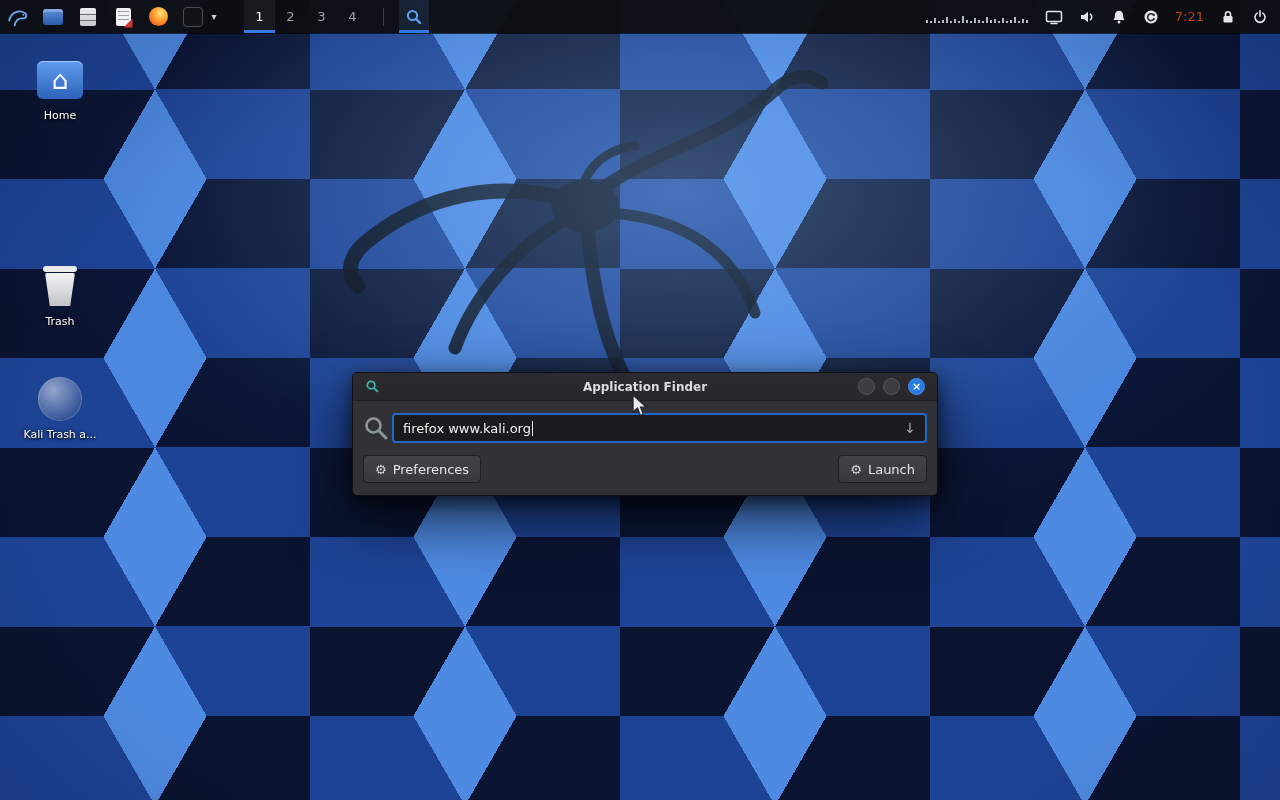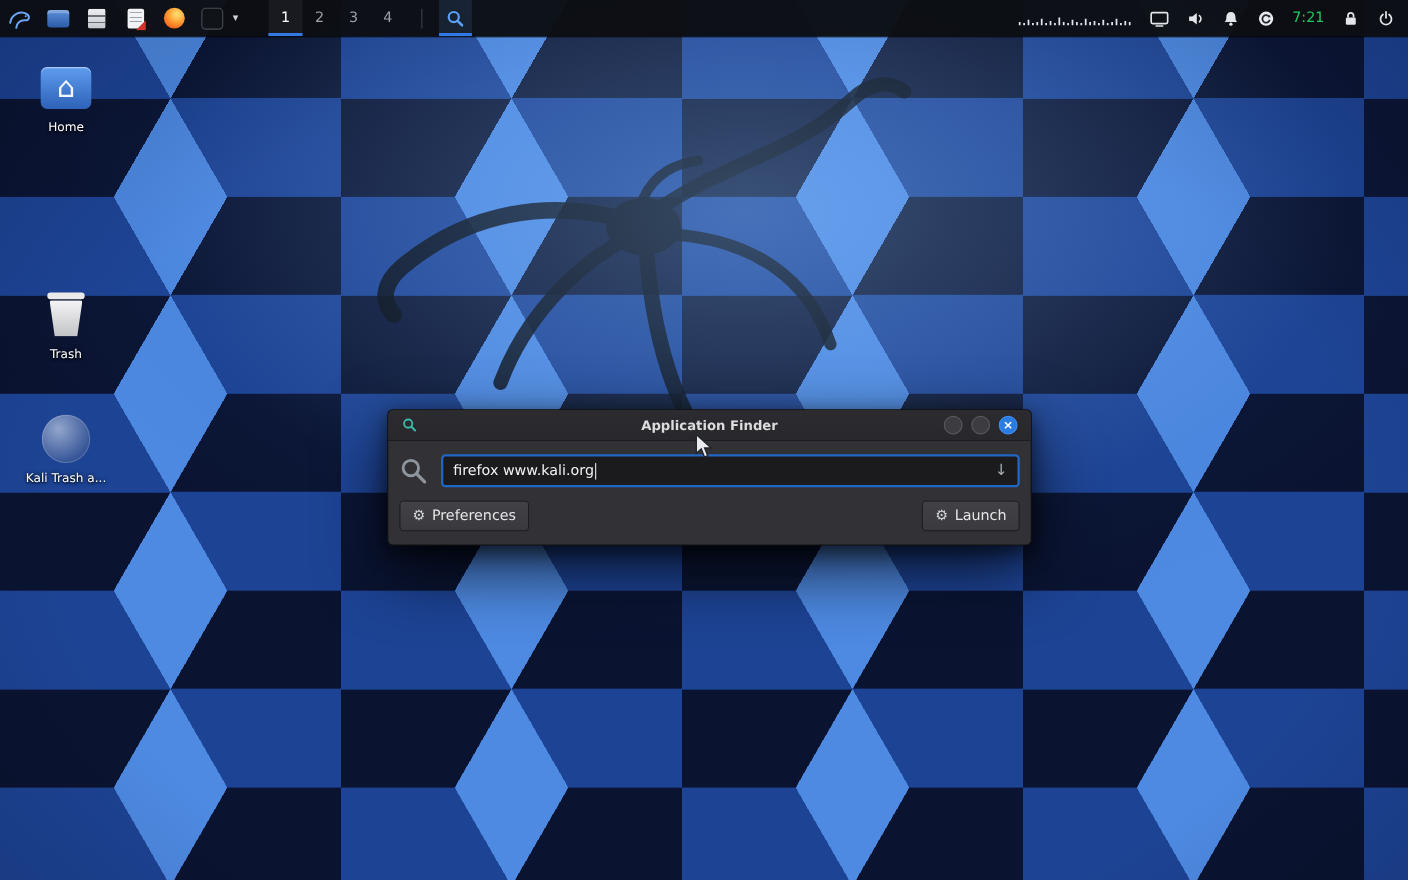--- a/index.html
+++ b/index.html
@@ -38,21 +38,21 @@
     display:flex; align-items:center; justify-content:center;
   }
   .pbtn { width:26px; height:26px; }
   .chev { width:10px; color:#cdd2d8; font-size:10px; margin-left:-6px; }
   .ws { display:flex; height:100%; margin-left:16px; }
   .wsb { width:31px; height:100%; font-size:13px; color:#9aa1a9; font-family:inherit; }
   .wsb.active { color:#ffffff; box-shadow:inset 0 -3px 0 #3379e6; background:rgba(255,255,255,0.05); }
   .vsep { width:1px; height:18px; background:#3a4048; margin:0 6px; }
   .taskbtn { width:30px; height:100%; box-shadow:inset 0 -3px 0 #3379e6; background:rgba(82,148,226,0.14); }
   .panel-right { display:flex; align-items:center; gap:16px; height:100%; padding-right:12px; }
-  .clock { color:#22c55e; font-size:13px; }
+  .clock { color:#c2410c; font-size:13px; }
   .tico { display:block; }
 
   
   .ic-win { width:20px; height:16px; border-radius:3px; display:block;
     background:linear-gradient(#5b8fd9,#2c5ba8); box-shadow:inset 0 3px 0 rgba(255,255,255,.25); }
   .ic-cab { width:16px; height:18px; border-radius:2px; display:block;
     background:
       linear-gradient(transparent 0 6px, #6b7077 6px 7px, transparent 7px 12px, #6b7077 12px 13px, transparent 13px),
       linear-gradient(#eceef0,#c5c9cf); }
   .ic-doc { width:15px; height:18px; background:#f2f3f5; border-radius:2px; position:relative; display:block; }
@@ -96,21 +96,21 @@
     background:#323236; border:1px solid #101013; border-radius:5px; box-sizing:border-box;
     box-shadow:0 22px 60px rgba(0,0,0,.7), 0 6px 18px rgba(0,0,0,.55); }
   .titlebar { position:relative; height:27px; display:flex; align-items:center; padding:0 12px;
     background:linear-gradient(#2c2c30,#28282c); border-bottom:1px solid #1d1d21; border-radius:5px 5px 0 0; }
   .tb-title { position:absolute; left:0; right:0; text-align:center; font-size:12px; font-weight:700; color:#dcdcde; }
   .tb-appicon { z-index:1; display:flex; }
   .tb-ctrls { margin-left:auto; display:flex; gap:8px; z-index:1; }
   .cbtn { width:17px; height:17px; border-radius:50%; background:#3c3c41; border:1px solid #57575e; box-sizing:border-box; }
   .cbtn.close { background:#2b7ce0; border-color:#3d8cf0; color:#fff; font-size:11px; font-weight:700; line-height:1; }
   .win-body { padding:12px 10px; }
-  .srow { display:flex; align-items:center; gap:11px; }
+  .srow { display:flex; align-items:center; gap:2px; }
   .entry { flex:1; height:30px; background:#1b1b1e; border:2px solid #2068c8; border-radius:4px;
     display:flex; align-items:center; padding:0 9px; box-sizing:border-box; }
   .entry-text { color:#f2f2f3; font-size:13px; }
   .caret { width:1px; height:15px; background:#e8e8ea; margin-left:1px; }
   .entry-arrow { margin-left:auto; color:#a9aeb5; font-size:14px; }
   .brow { display:flex; justify-content:space-between; margin-top:12px; }
   .gbtn { display:flex; align-items:center; gap:6px; height:28px; padding:0 11px;
     background:linear-gradient(#414146,#39393e); border:1px solid #1e1e22; border-radius:4px;
     color:#e6e6e8; font-size:13px; font-family:inherit; }
   .gbtn .glyph { font-size:13px; color:#d2d5da; }

